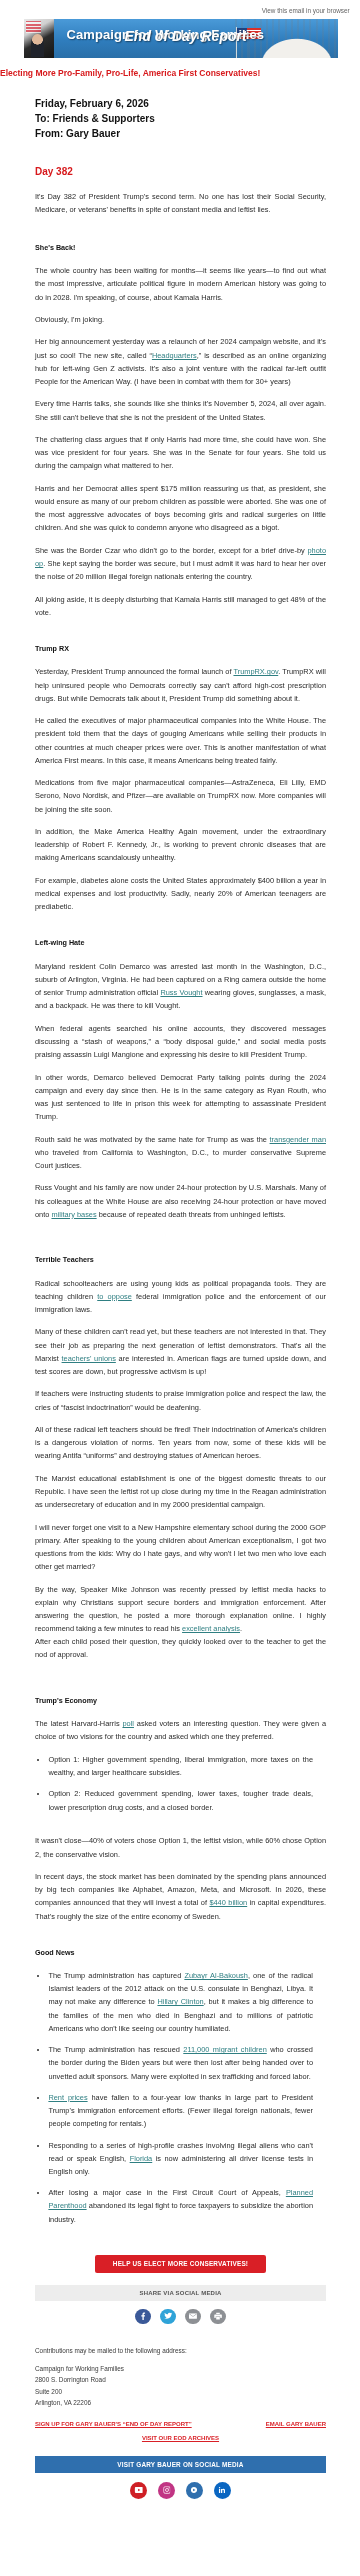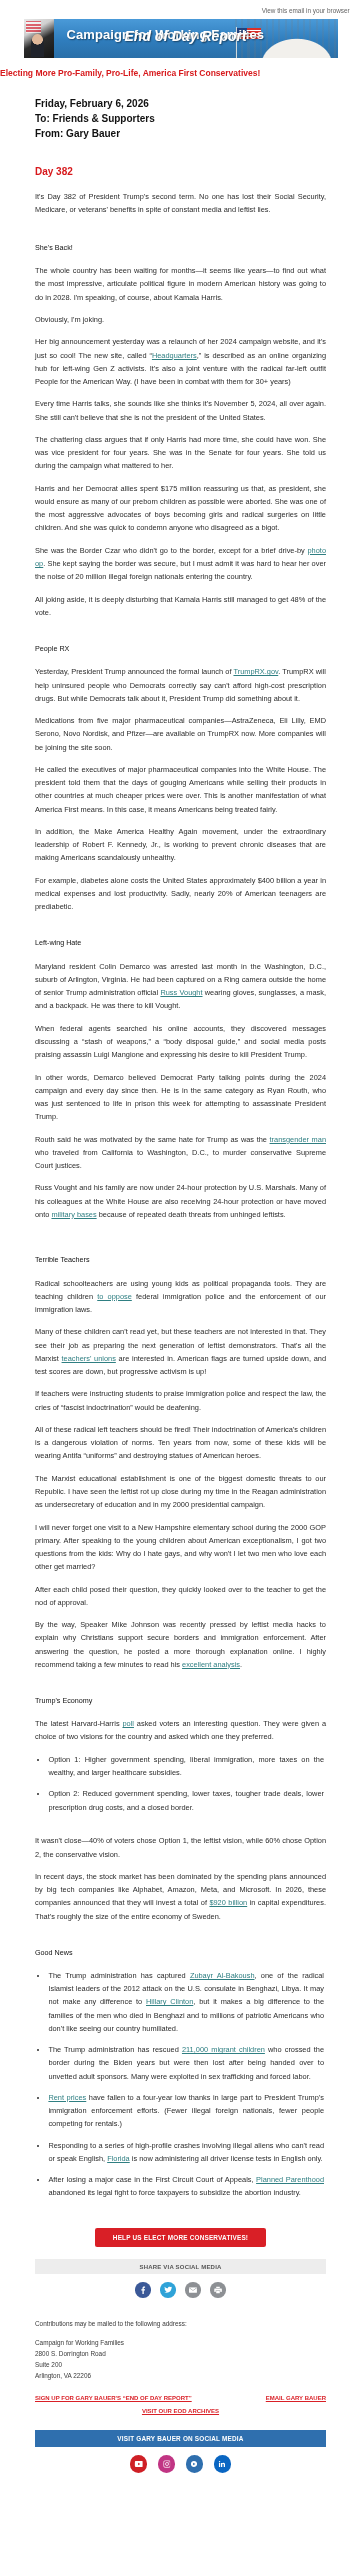--- a/index.html
+++ b/index.html
@@ -82,31 +82,31 @@
   }
 
   
   .content { padding:13.4px 35px 0 35px; }
   .meta-line { font-size:10px; font-weight:bold; color:#111; line-height:1.5; }
   .spacer-24 { height:12.4px; }
   .spacer-34 { height:17.5px; }
   .spacer-48 { height:25px; }
   .dayline { color:#d7191c; font-weight:bold; font-size:10px; }
   h3.sec {
-    font-size:7.2px; font-weight:normal; color:#111; margin:0; padding:0;
+    font-size:7.2px; font-weight:bold; color:#111; margin:0; padding:0;
   }
   p.body {
     font-size:7.4px;
     line-height:1.78;
     text-align:justify;
     margin:0 0 9.3px 0;
     color:#2b2b2b;
   }
   p.body.last { margin-bottom:0; }
-  ul.bullets { margin:0 2px 0 0; padding-left:13.4px; }
+  ul.bullets { margin:0 13px 0 0; padding-left:13.4px; }
   ul.bullets li {
     font-size:7.4px; line-height:1.78; text-align:justify; color:#2b2b2b;
     margin-bottom:8.2px;
   }
   a.lnk { color:#2f7f82; }
 
   
   .cta-wrap { text-align:center; padding:20.6px 0 3.1px 0; }
   .cta {
     display:inline-block;
@@ -221,25 +221,25 @@
     <p class="body">Obviously, I'm joking.</p>
     <p class="body">Her big announcement yesterday was a relaunch of her 2024 campaign website, and it's just so cool! The new site, called “<a class="lnk" href="#">Headquarters</a>,” is described as an online organizing hub for left-wing Gen Z activists. It's also a joint venture with the radical far-left outfit People for the American Way. (I have been in combat with them for 30+ years)</p>
     <p class="body">Every time Harris talks, she sounds like she thinks it's November 5, 2024, all over again. She still can't believe that she is not the president of the United States.</p>
     <p class="body">The chattering class argues that if only Harris had more time, she could have won. She was vice president for four years. She was in the Senate for four years. She told us during the campaign what mattered to her.</p>
     <p class="body">Harris and her Democrat allies spent $175 million reassuring us that, as president, she would ensure as many of our preborn children as possible were aborted. She was one of the most aggressive advocates of boys becoming girls and radical surgeries on little children. And she was quick to condemn anyone who disagreed as a bigot.</p>
     <p class="body">She was the Border Czar who didn't go to the border, except for a brief drive-by <a class="lnk" href="#">photo op</a>. She kept saying the border was secure, but I must admit it was hard to hear her over the noise of 20 million illegal foreign nationals entering the country.</p>
     <p class="body last">All joking aside, it is deeply disturbing that Kamala Harris still managed to get 48% of the vote.</p>
 
     <div class="spacer-48"></div>
 
-    <h3 class="sec">People RX</h3>
+    <h3 class="sec">Trump RX</h3>
     <div class="spacer-24"></div>
     <p class="body">Yesterday, President Trump announced the formal launch of <a class="lnk" href="#">TrumpRX.gov</a>. TrumpRX will help uninsured people who Democrats correctly say can't afford high-cost prescription drugs. But while Democrats talk about it, President Trump did something about it.</p>
+    <p class="body">He called the executives of major pharmaceutical companies into the White House. The president told them that the days of gouging Americans while selling their products in other countries at much cheaper prices were over. This is another manifestation of what America First means. In this case, it means Americans being treated fairly.</p>
     <p class="body">Medications from five major pharmaceutical companies—AstraZeneca, Eli Lilly, EMD Serono, Novo Nordisk, and Pfizer—are available on TrumpRX now. More companies will be joining the site soon.</p>
-    <p class="body">He called the executives of major pharmaceutical companies into the White House. The president told them that the days of gouging Americans while selling their products in other countries at much cheaper prices were over. This is another manifestation of what America First means. In this case, it means Americans being treated fairly.</p>
     <p class="body">In addition, the Make America Healthy Again movement, under the extraordinary leadership of Robert F. Kennedy, Jr., is working to prevent chronic diseases that are making Americans scandalously unhealthy.</p>
     <p class="body last">For example, diabetes alone costs the United States approximately $400 billion a year in medical expenses and lost productivity. Sadly, nearly 20% of American teenagers are prediabetic.</p>
 
     <div class="spacer-48"></div>
 
     <h3 class="sec">Left-wing Hate</h3>
     <div class="spacer-24"></div>
     <p class="body">Maryland resident Colin Demarco was arrested last month in the Washington, D.C., suburb of Arlington, Virginia. He had been captured on a Ring camera outside the home of senior Trump administration official <a class="lnk" href="#">Russ Vought</a> wearing gloves, sunglasses, a mask, and a backpack. He was there to kill Vought.</p>
     <p class="body">When federal agents searched his online accounts, they discovered messages discussing a “stash of weapons,” a “body disposal guide,” and social media posts praising assassin Luigi Mangione and expressing his desire to kill President Trump.</p>
     <p class="body">In other words, Demarco believed Democrat Party talking points during the 2024 campaign and every day since then. He is in the same category as Ryan Routh, who was just sentenced to life in prison this week for attempting to assassinate President Trump.</p>
@@ -249,35 +249,35 @@
     <div class="spacer-48"></div>
 
     <h3 class="sec">Terrible Teachers</h3>
     <div class="spacer-24"></div>
     <p class="body">Radical schoolteachers are using young kids as political propaganda tools. They are teaching children <a class="lnk" href="#">to oppose</a> federal immigration police and the enforcement of our immigration laws.</p>
     <p class="body">Many of these children can't read yet, but these teachers are not interested in that. They see their job as preparing the next generation of leftist demonstrators. That's all the Marxist <a class="lnk" href="#">teachers' unions</a> are interested in. American flags are turned upside down, and test scores are down, but progressive activism is up!</p>
     <p class="body">If teachers were instructing students to praise immigration police and respect the law, the cries of “fascist indoctrination” would be deafening.</p>
     <p class="body">All of these radical left teachers should be fired! Their indoctrination of America's children is a dangerous violation of norms. Ten years from now, some of these kids will be wearing Antifa “uniforms” and destroying statues of American heroes.</p>
     <p class="body">The Marxist educational establishment is one of the biggest domestic threats to our Republic. I have seen the leftist rot up close during my time in the Reagan administration as undersecretary of education and in my 2000 presidential campaign.</p>
     <p class="body">I will never forget one visit to a New Hampshire elementary school during the 2000 GOP primary. After speaking to the young children about American exceptionalism, I got two questions from the kids: Why do I hate gays, and why won't I let two men who love each other get married?</p>
+    <p class="body last">By the way, Speaker Mike Johnson was recently pressed by leftist media hacks to explain why Christians support secure borders and immigration enforcement. After answering the question, he posted a more thorough explanation online. I highly recommend taking a few minutes to read his <a class="lnk" href="#">excellent analysis</a>.</p>
     <p class="body">After each child posed their question, they quickly looked over to the teacher to get the nod of approval.</p>
-    <p class="body last">By the way, Speaker Mike Johnson was recently pressed by leftist media hacks to explain why Christians support secure borders and immigration enforcement. After answering the question, he posted a more thorough explanation online. I highly recommend taking a few minutes to read his <a class="lnk" href="#">excellent analysis</a>.</p>
 
     <div class="spacer-48"></div>
 
     <h3 class="sec">Trump's Economy</h3>
     <div class="spacer-24"></div>
     <p class="body">The latest Harvard-Harris <a class="lnk" href="#">poll</a> asked voters an interesting question. They were given a choice of two visions for the country and asked which one they preferred.</p>
     <ul class="bullets">
       <li>Option 1: Higher government spending, liberal immigration, more taxes on the wealthy, and larger healthcare subsidies.</li>
       <li>Option 2: Reduced government spending, lower taxes, tougher trade deals, lower prescription drug costs, and a closed border.</li>
     </ul>
     <div class="spacer-24"></div>
     <p class="body">It wasn't close—40% of voters chose Option 1, the leftist vision, while 60% chose Option 2, the conservative vision.</p>
-    <p class="body last">In recent days, the stock market has been dominated by the spending plans announced by big tech companies like Alphabet, Amazon, Meta, and Microsoft. In 2026, these companies announced that they will invest a total of <a class="lnk" href="#">$920 billion</a> in capital expenditures. That's roughly the size of the entire economy of Sweden.</p>
+    <p class="body last">In recent days, the stock market has been dominated by the spending plans announced by big tech companies like Alphabet, Amazon, Meta, and Microsoft. In 2026, these companies announced that they will invest a total of <a class="lnk" href="#">$440 billion</a> in capital expenditures. That's roughly the size of the entire economy of Sweden.</p>
 
     <div class="spacer-48"></div>
 
     <h3 class="sec">Good News</h3>
     <div class="spacer-24"></div>
     <ul class="bullets">
       <li>The Trump administration has captured <a class="lnk" href="#">Zubayr Al-Bakoush</a>, one of the radical Islamist leaders of the 2012 attack on the U.S. consulate in Benghazi, Libya. It may not make any difference to <a class="lnk" href="#">Hillary Clinton</a>, but it makes a big difference to the families of the men who died in Benghazi and to millions of patriotic Americans who don't like seeing our country humiliated.</li>
       <li>The Trump administration has rescued <a class="lnk" href="#">211,000 migrant children</a> who crossed the border during the Biden years but were then lost after being handed over to unvetted adult sponsors. Many were exploited in sex trafficking and forced labor.</li>
       <li><a class="lnk" href="#">Rent prices</a> have fallen to a four-year low thanks in large part to President Trump's immigration enforcement efforts. (Fewer illegal foreign nationals, fewer people competing for rentals.)</li>
       <li>Responding to a series of high-profile crashes involving illegal aliens who can't read or speak English, <a class="lnk" href="#">Florida</a> is now administering all driver license tests in English only.</li>

